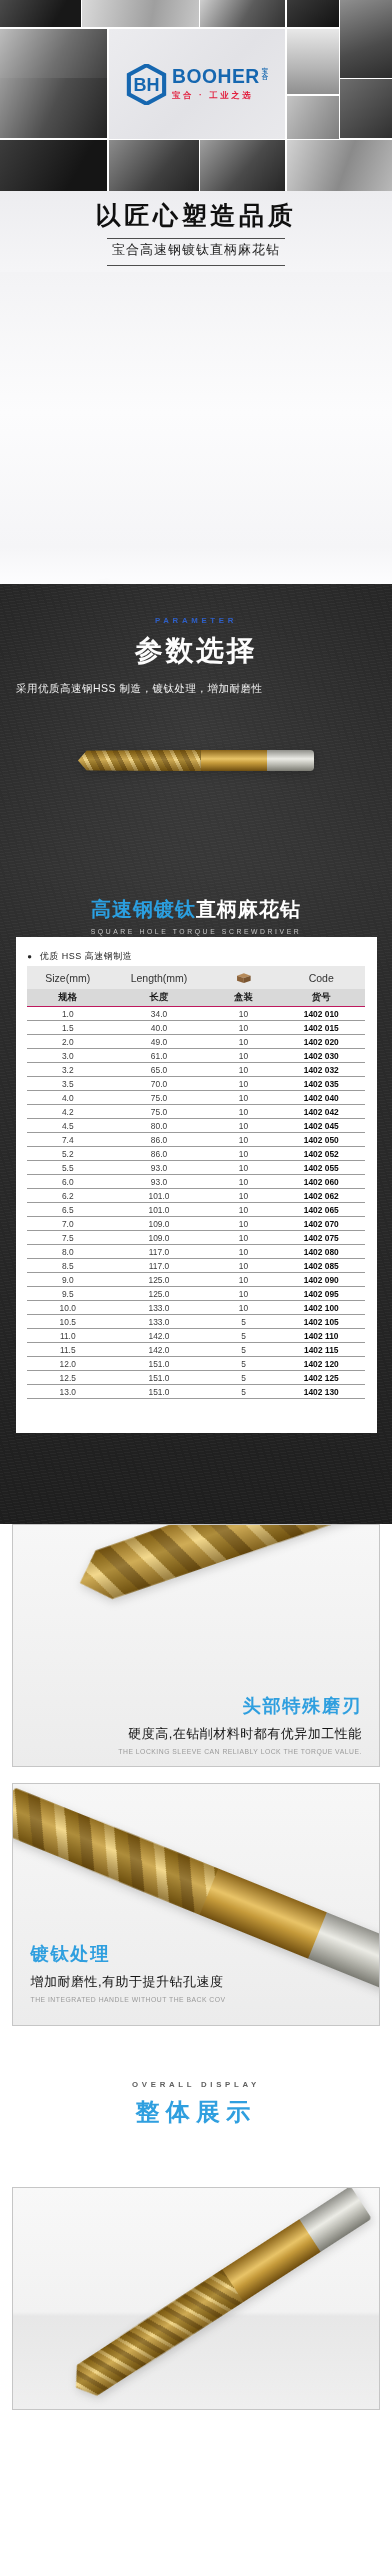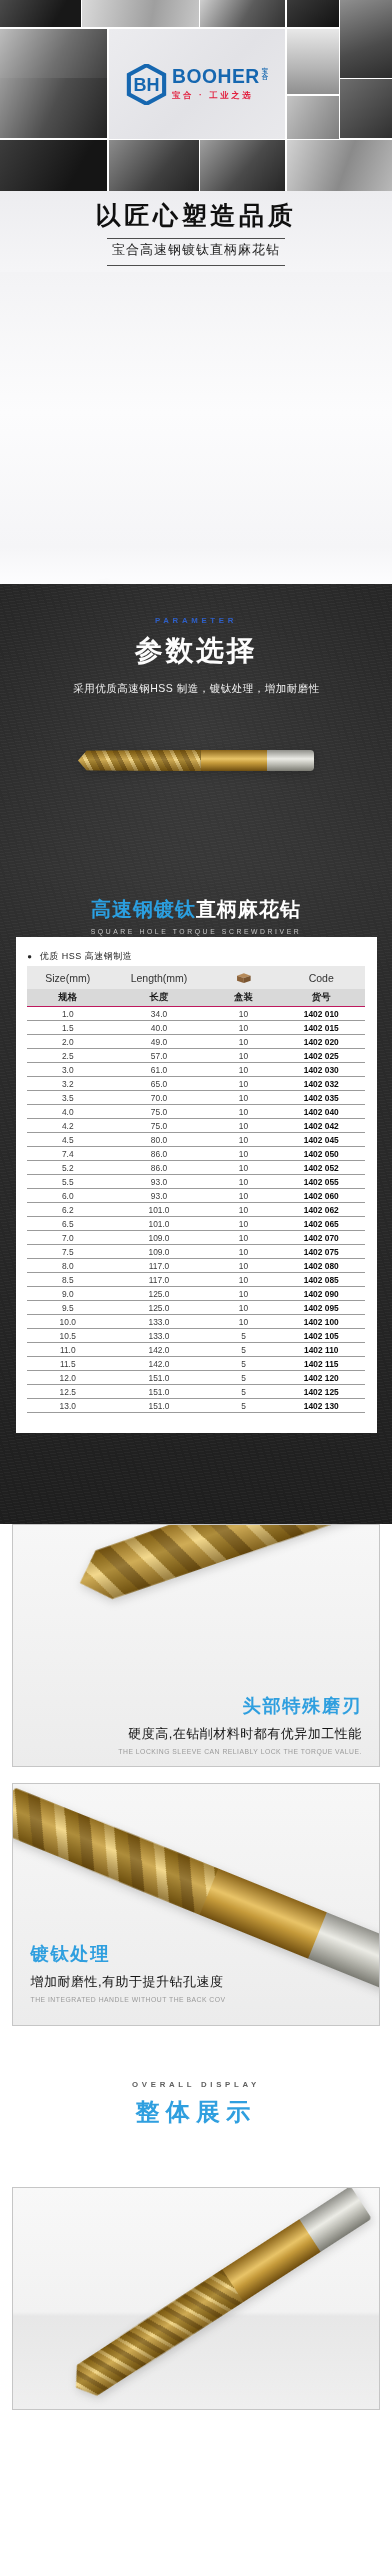--- a/index.html
+++ b/index.html
@@ -67,21 +67,21 @@
   
   .dark{position:relative;width:392px;height:940px;color:#fff;overflow:hidden;
     background:
       radial-gradient(120% 70% at 50% 16%, rgba(255,255,255,0.07), rgba(0,0,0,0) 55%),
       repeating-linear-gradient(172deg, rgba(255,255,255,0.035) 0 0.8px, rgba(0,0,0,0) 0.8px 3.1px),
       linear-gradient(180deg,#242424,#2e2e2e 30%,#272727 70%,#1e1e1e);}
   .eyebrow{font-weight:bold;font-size:7.8px;letter-spacing:3.7px;text-align:center;}
   .eyebrow.blue{color:#2e5fc7;position:absolute;left:0;right:0;top:32px;}
   .dark-title{position:absolute;left:0;right:0;top:48px;margin:0;text-align:center;
     font-size:28px;font-weight:bold;color:#fdfdfd;letter-spacing:2.6px;}
-  .dark-desc{position:absolute;left:1px;right:0;top:98px;margin:0;text-align:center;
+  .dark-desc{position:absolute;left:16px;right:0;top:98px;margin:0;
     font-size:10.5px;color:#f2f2f2;letter-spacing:0.5px;}
   .drill-flat{left:78px;top:166px;width:236px;height:21px;}
   .drill-flat .flute{flex:0 0 52%;}
   .drill-flat .body{flex:0 0 28%;}
   .drill-flat .shank{flex:0 0 20%;}
   .dark-product-title{position:absolute;left:0;right:0;top:312px;margin:0;text-align:center;
     font-size:20px;font-weight:bold;letter-spacing:1px;color:#ffffff;}
   .dark-product-title .hl{color:#2b9fe0;}
   .dark-product-sub{position:absolute;left:0;right:0;top:344px;text-align:center;
     font-size:6.8px;color:#c9c9c9;letter-spacing:2.6px;}
@@ -248,26 +248,20 @@
               <td>10</td>
               <td class="code">1402 015</td>
             </tr>
             <tr>
               <td>2.0</td>
               <td>49.0</td>
               <td>10</td>
               <td class="code">1402 020</td>
             </tr>
             <tr>
-              <td>2.5</td>
-              <td>57.0</td>
-              <td>10</td>
-              <td class="code">1402 025</td>
-            </tr>
-            <tr>
               <td>3.0</td>
               <td>61.0</td>
               <td>10</td>
               <td class="code">1402 030</td>
             </tr>
             <tr>
               <td>3.2</td>
               <td>65.0</td>
               <td>10</td>
               <td class="code">1402 032</td>

